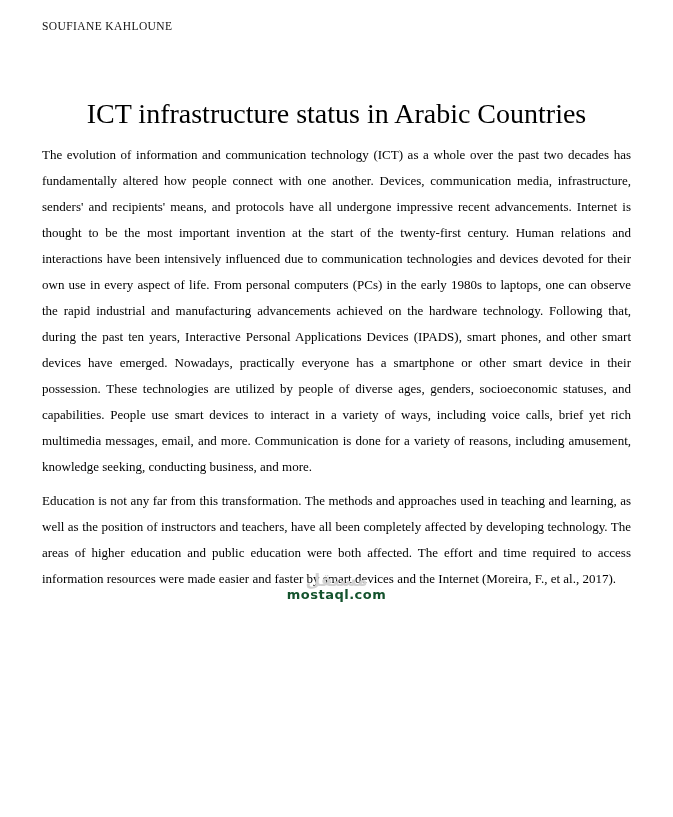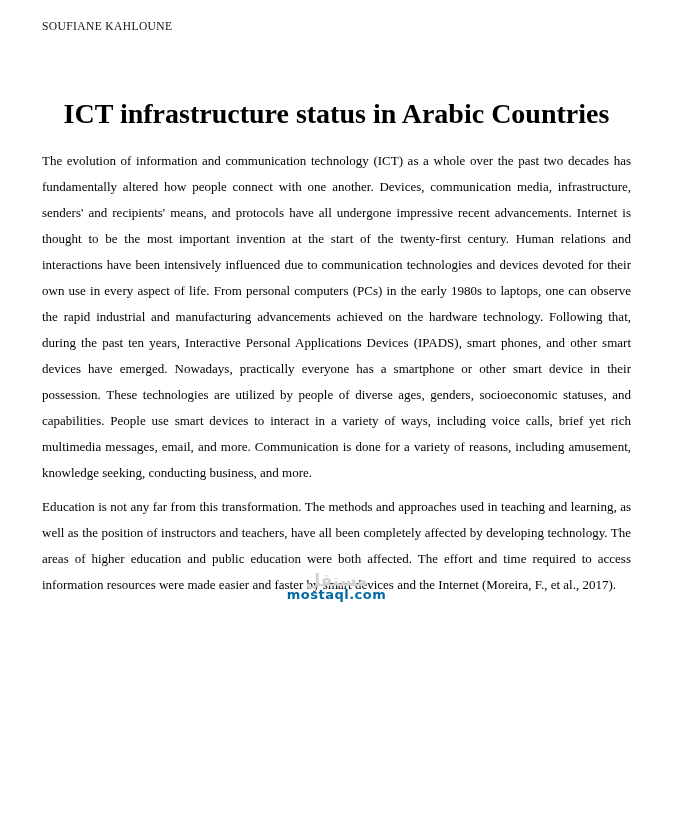--- a/index.html
+++ b/index.html
@@ -26,24 +26,24 @@
     color: #111111;
   }
   .content {
     position: absolute;
     top: 92px;
     left: 42px;
     width: 589px;
   }
   .doc-title {
     font-size: 28px;
-    font-weight: bold;
+    font-weight: normal;
     text-align: center;
     line-height: 1.58;
-    margin: 0 auto 12px;
+    margin: 0 auto 6px;
     color: #000000;
   }
   .section-heading {
     font-size: 15.5px;
     font-weight: bold;
     letter-spacing: 0.2px;
     margin: 42px 0 8px 0;
     color: #000000;
   }
   p.body-paragraph {
@@ -67,21 +67,21 @@
     display: block;
     font-size: 17px;
     font-weight: bold;
     color: #d2d2d2;
     font-family: "DejaVu Sans", sans-serif;
   }
   .watermark .wm-domain {
     display: block;
     font-size: 13px;
     font-weight: bold;
-    color: #0369a1;
+    color: #14532d;
     letter-spacing: 0.5px;
     font-family: "DejaVu Sans", sans-serif;
     margin-top: -2px;
   }
 </style>
 </head>
 <body>
 
 <div class="page">
 

